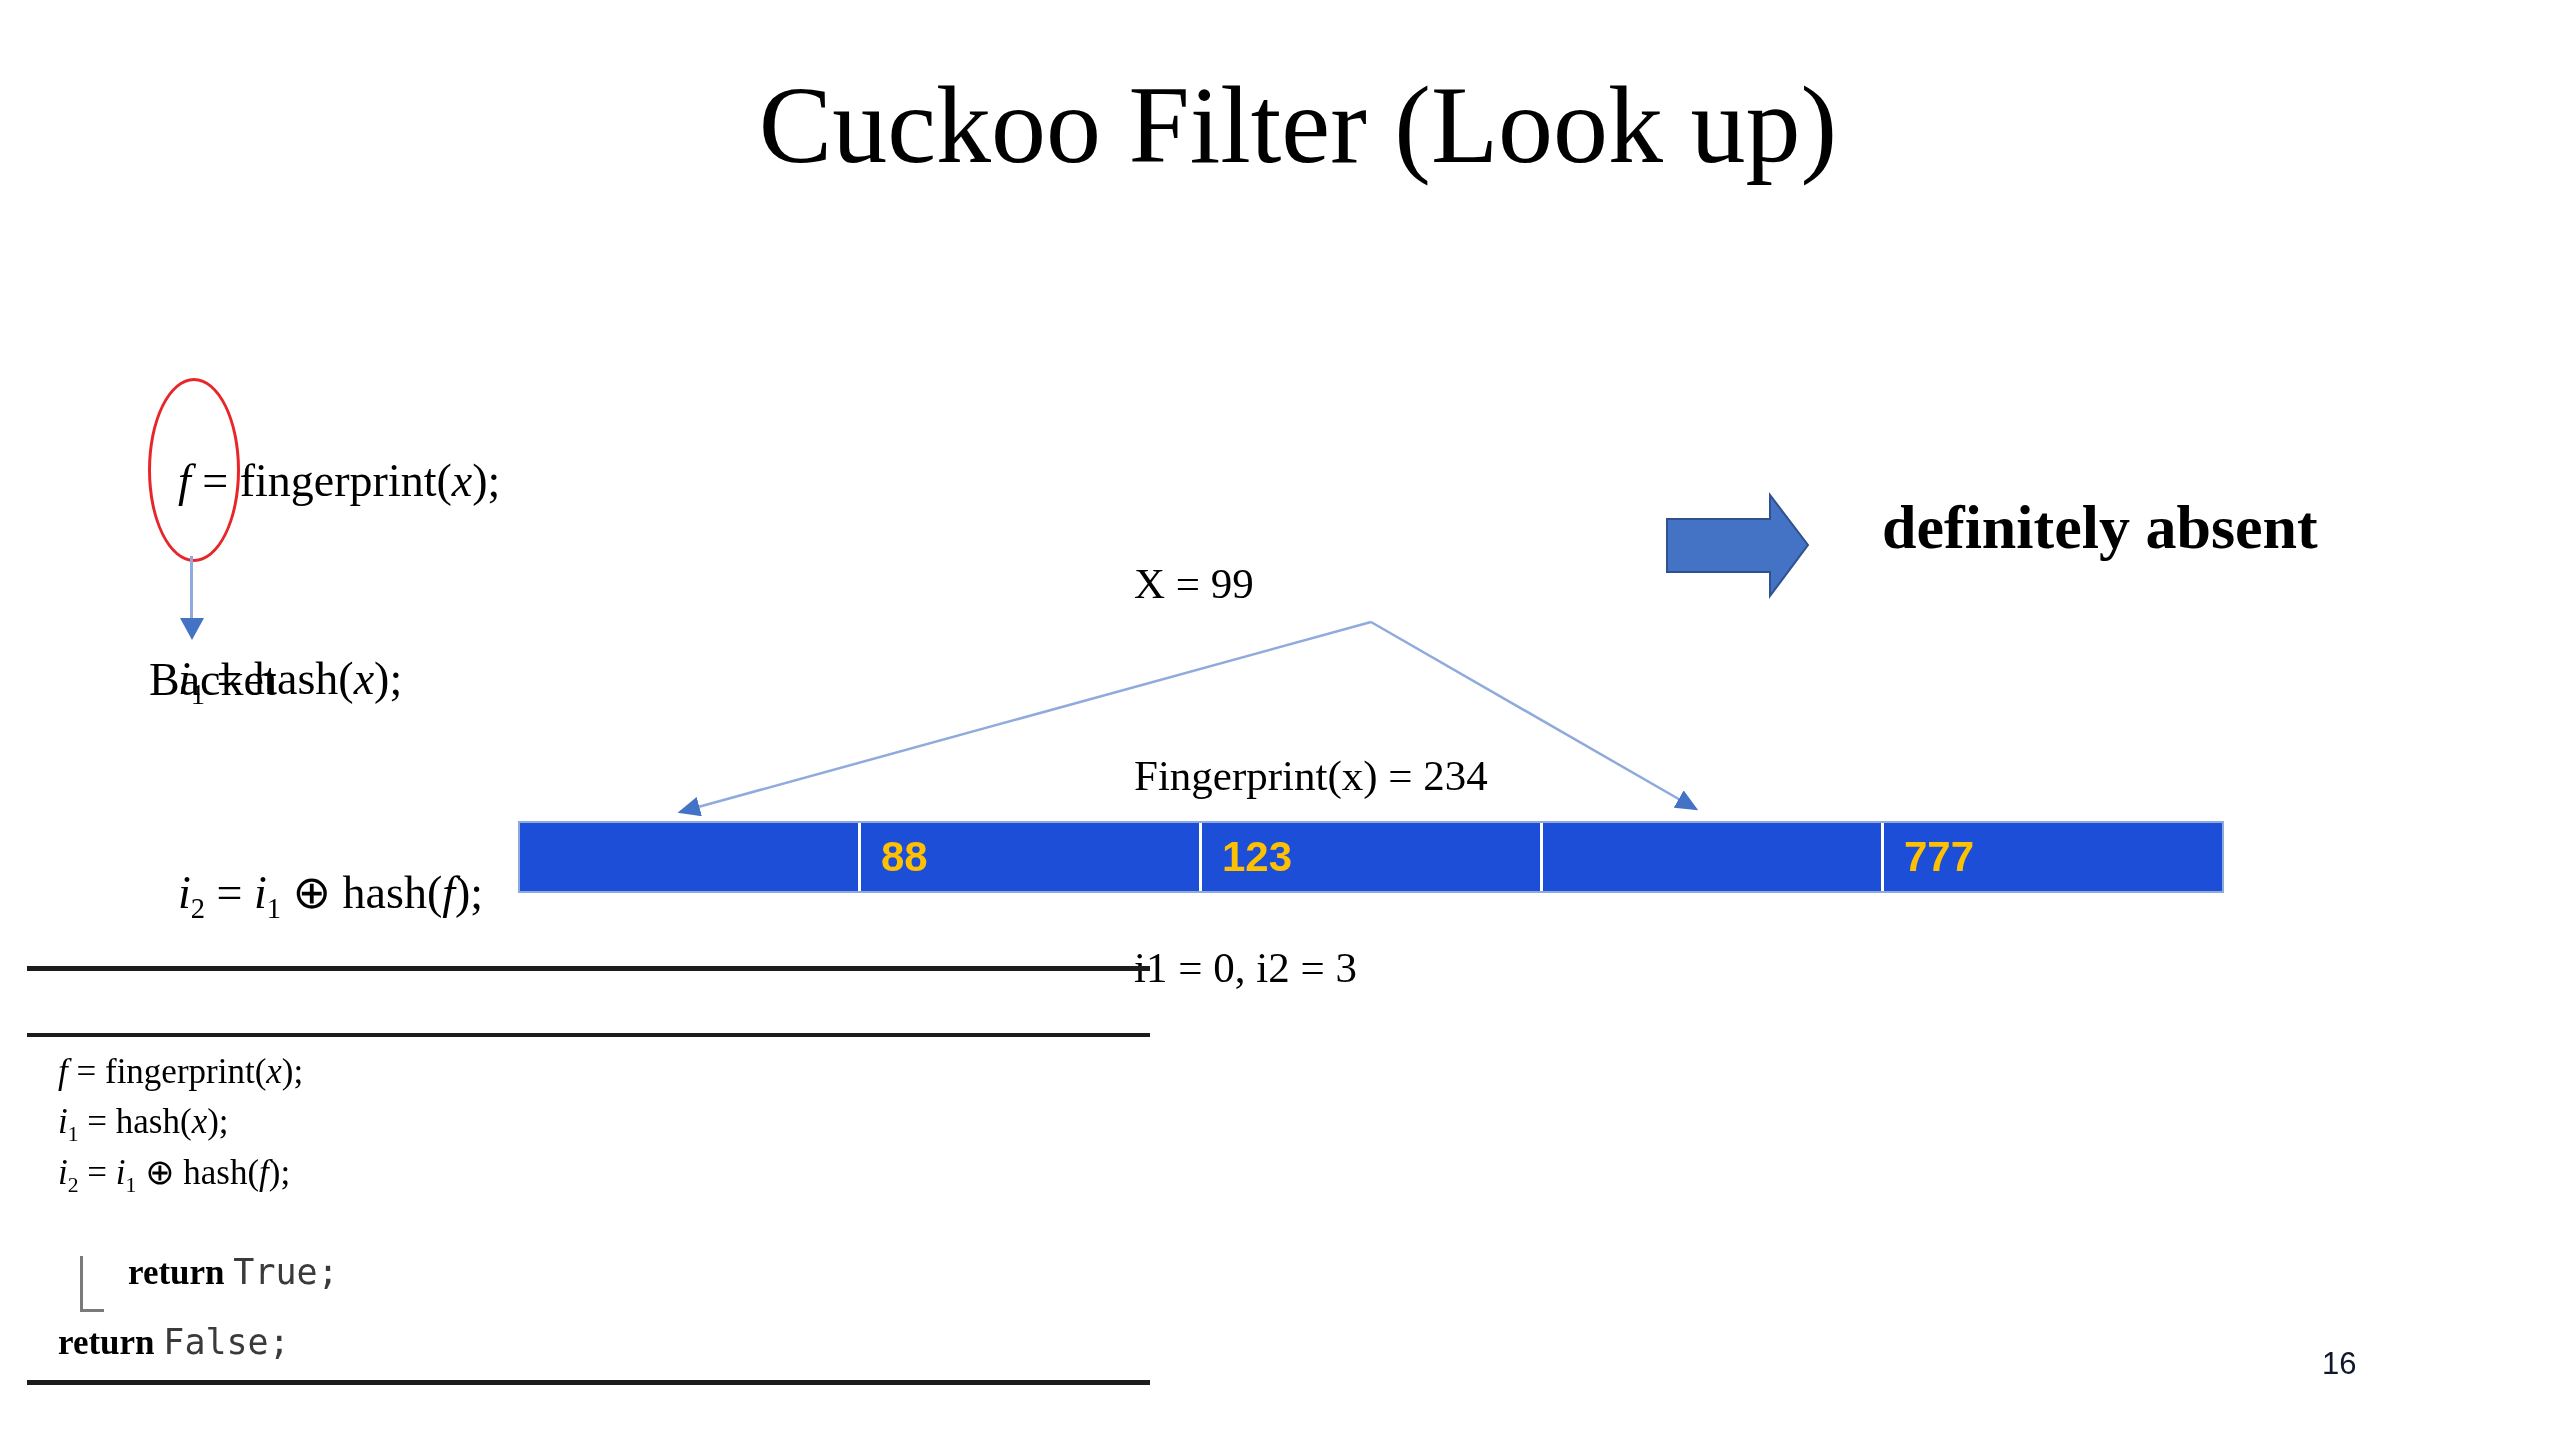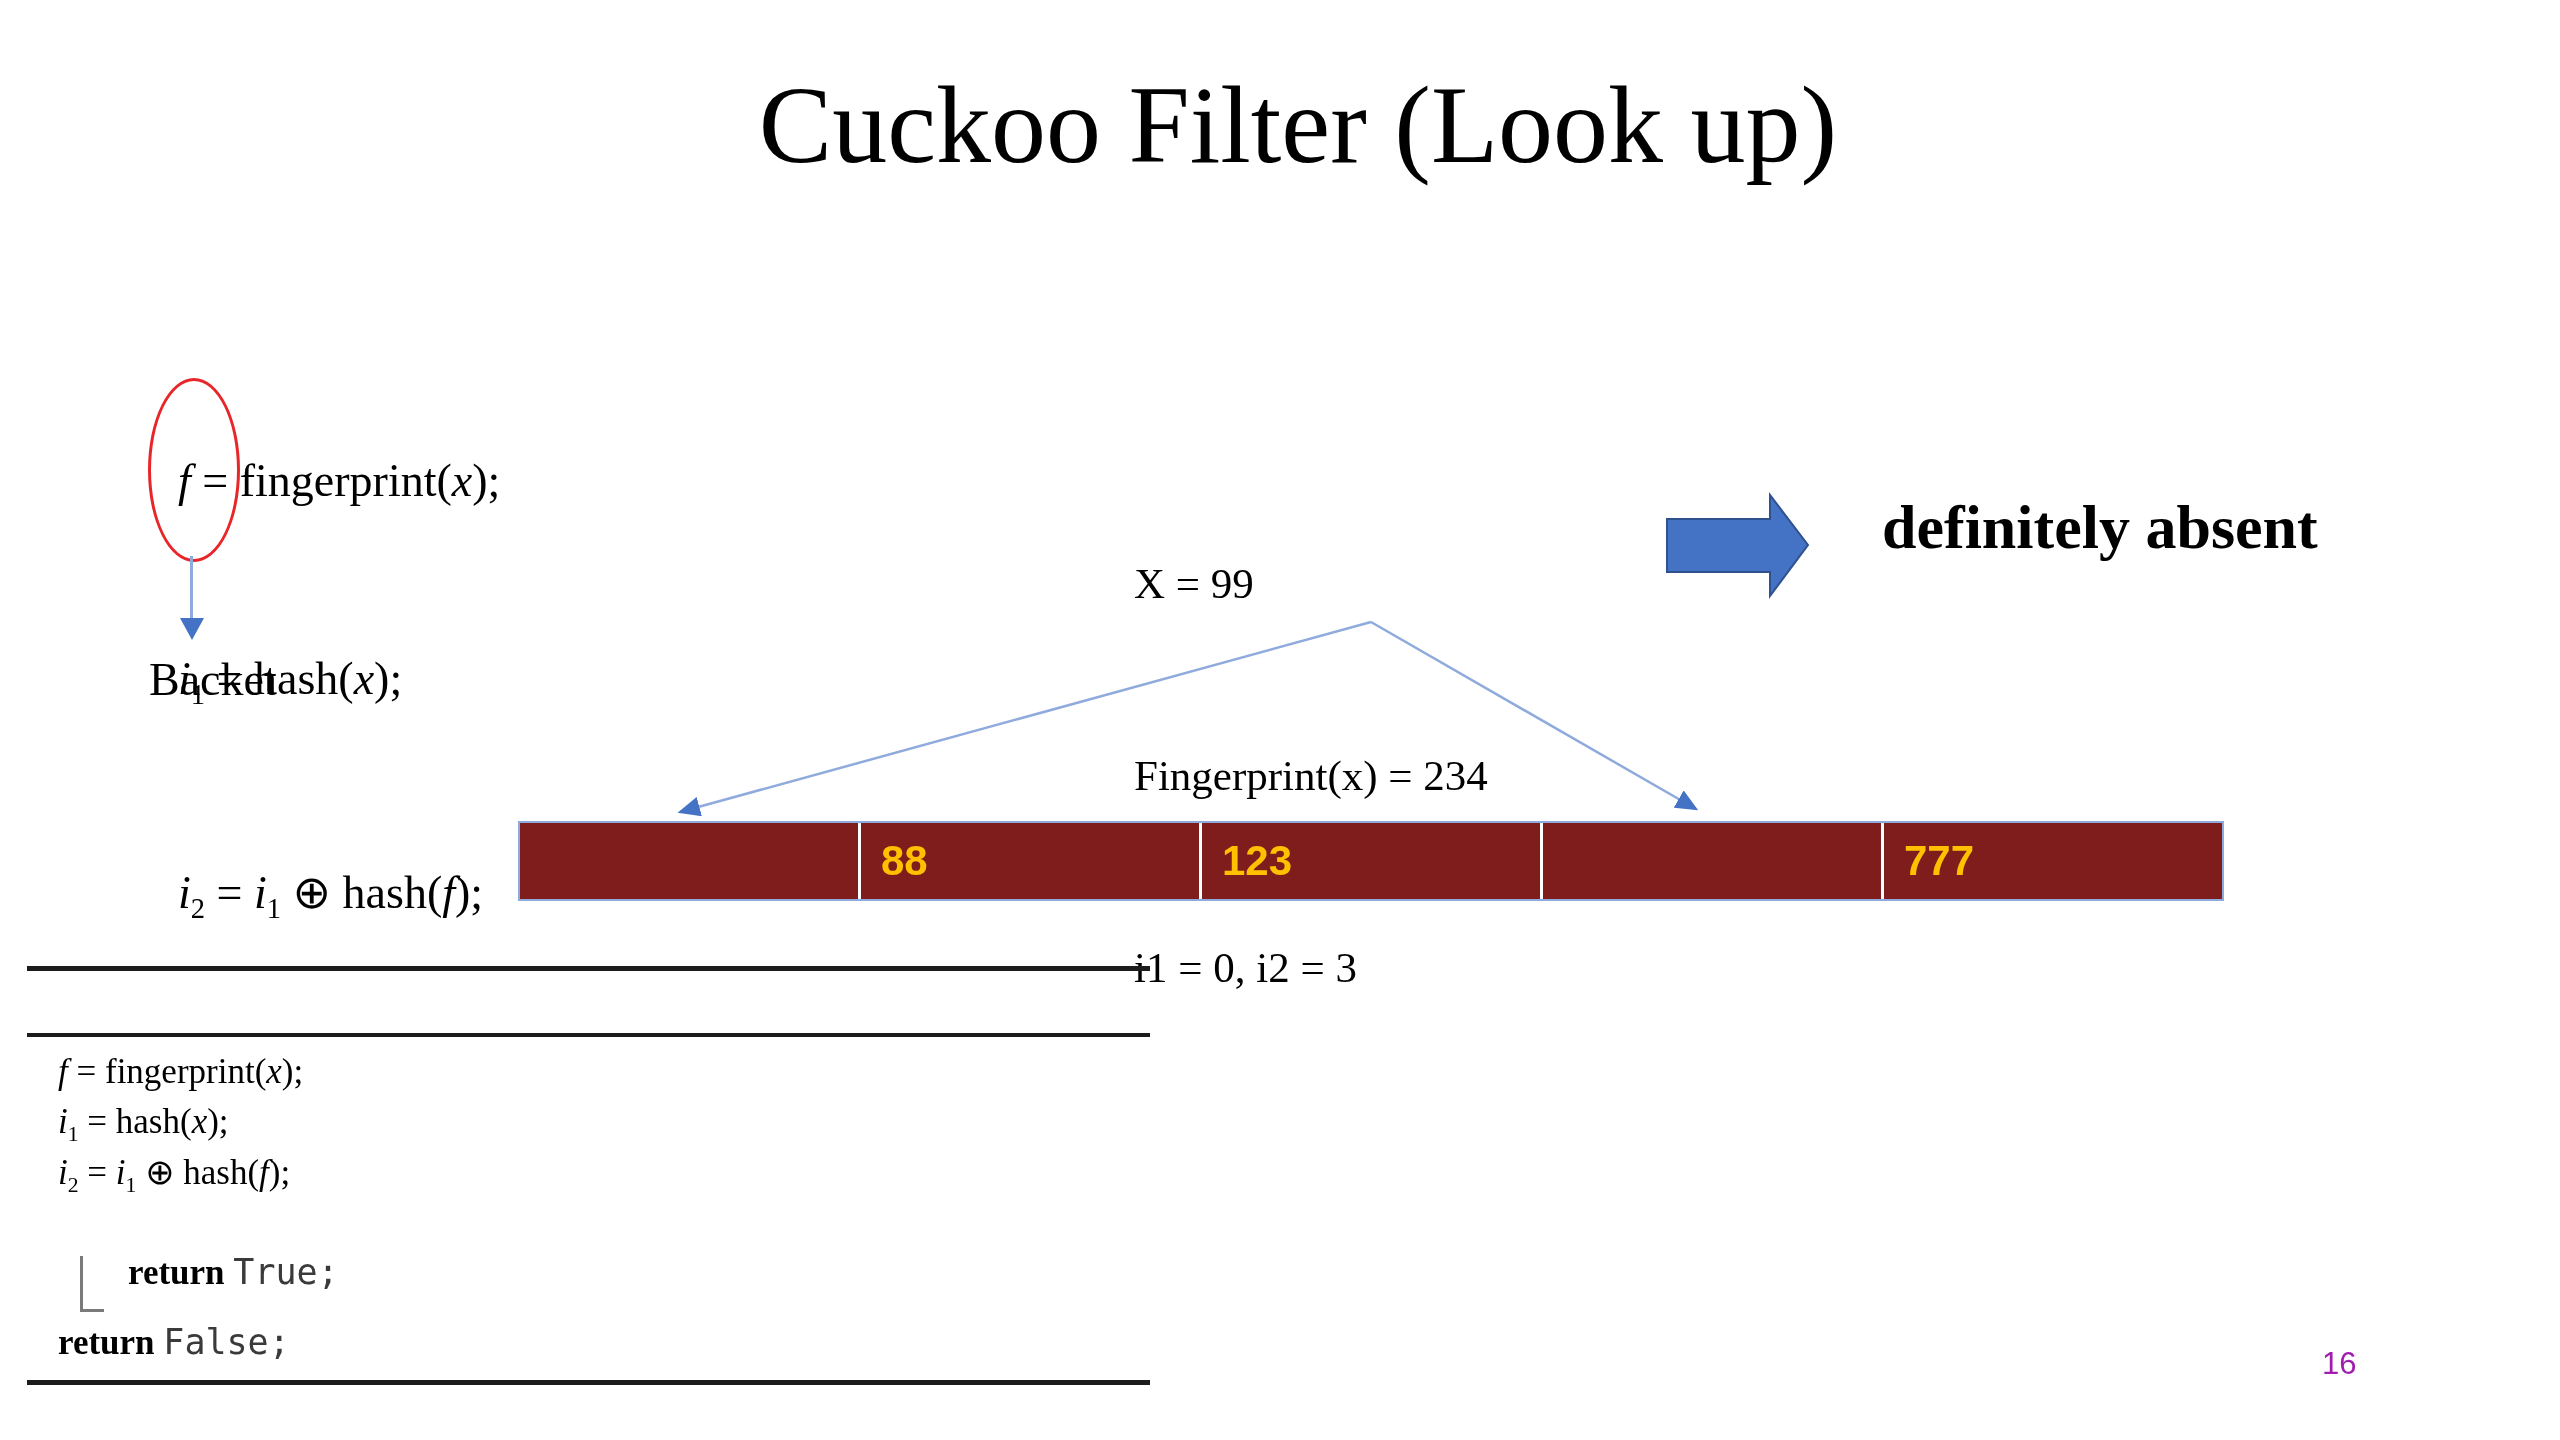--- a/index.html
+++ b/index.html
@@ -71,23 +71,23 @@
 
   
   .result-label {
     left: 1882px; top: 492px;
     font-size: 62px;
     font-weight: 700;
   }
 
   
   .bucket-bar {
-    left: 518px; top: 821px; width: 1706px; height: 80px;
+    left: 518px; top: 821px; width: 1706px; height: 72px;
     display: flex;
-    background: #7f1d1d;
+    background: #1d4ed8;
     border: 2px solid #8faadc;
     box-sizing: border-box;
   }
   .bucket-cell {
     flex: 1 1 0;
     border-right: 3px solid #ffffff;
     display: flex;
     align-items: center;
     box-sizing: border-box;
     padding-left: 20px;
@@ -134,21 +134,21 @@
     left: 80px; top: 1256px; width: 24px; height: 56px;
     border-left: 3px solid #7a7a7a;
     border-bottom: 3px solid #7a7a7a;
     box-sizing: border-box;
   }
 
   .page-number {
     left: 2322px; top: 1346px;
     font-family: "Liberation Sans", sans-serif;
     font-size: 31px;
-    color: #a21caf;
+    color: #0f172a;
   }
 </style>
 </head>
 <body>
 
 <div class="slide">
 
   <div class="abs title">Cuckoo Filter (Look up)</div>
 
   <div class="abs hash-block">

